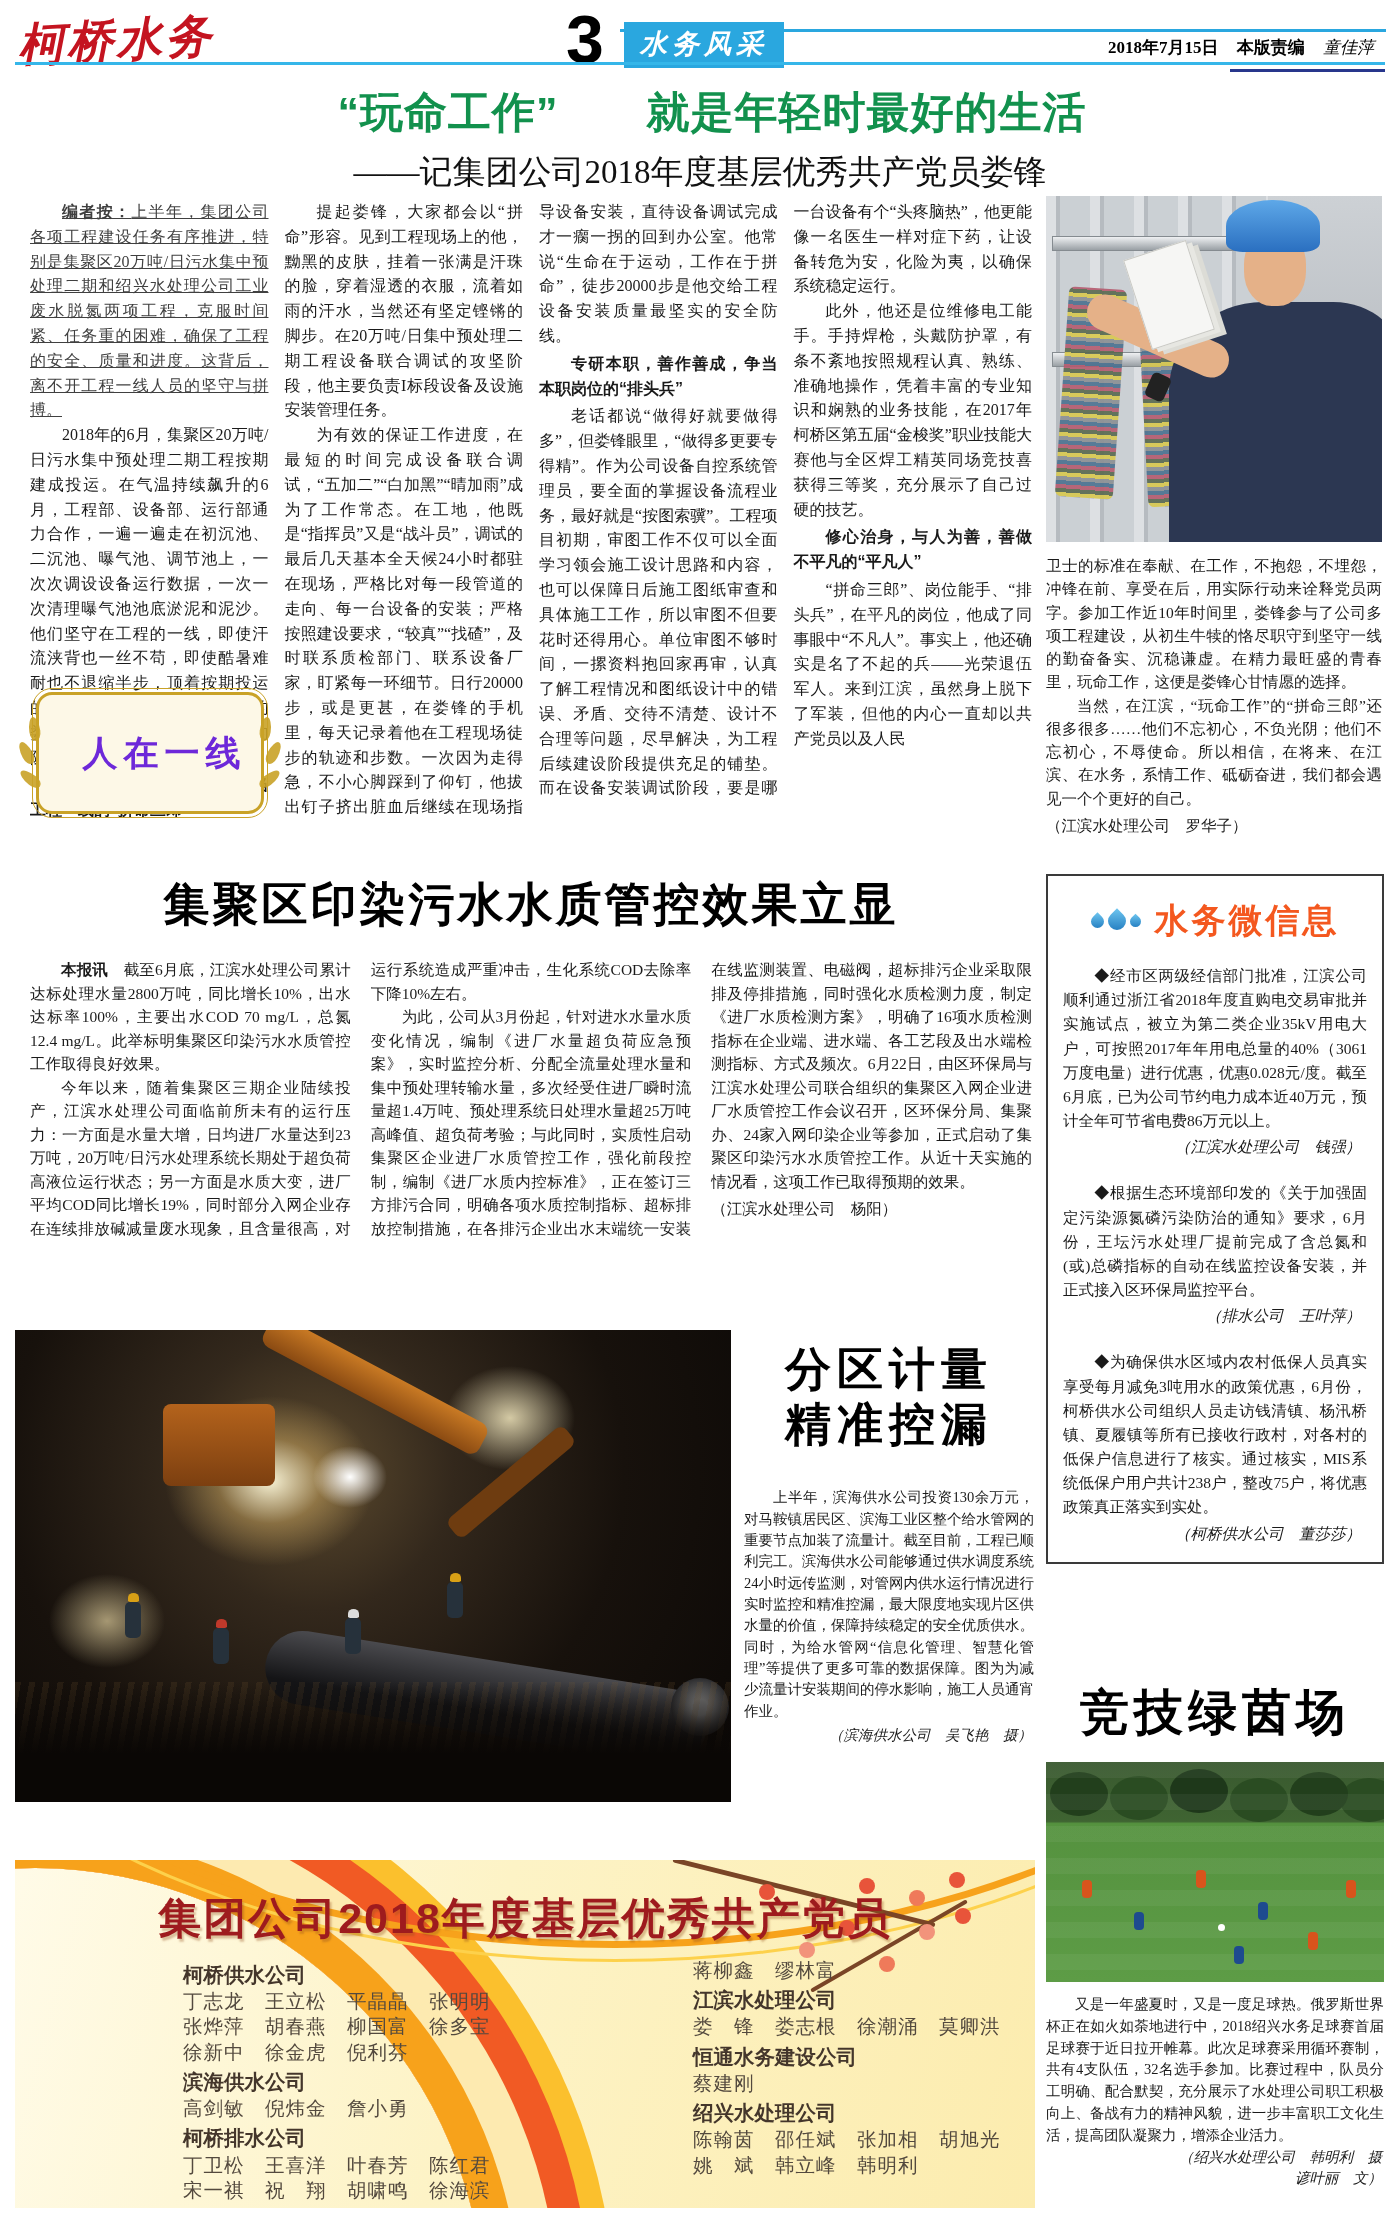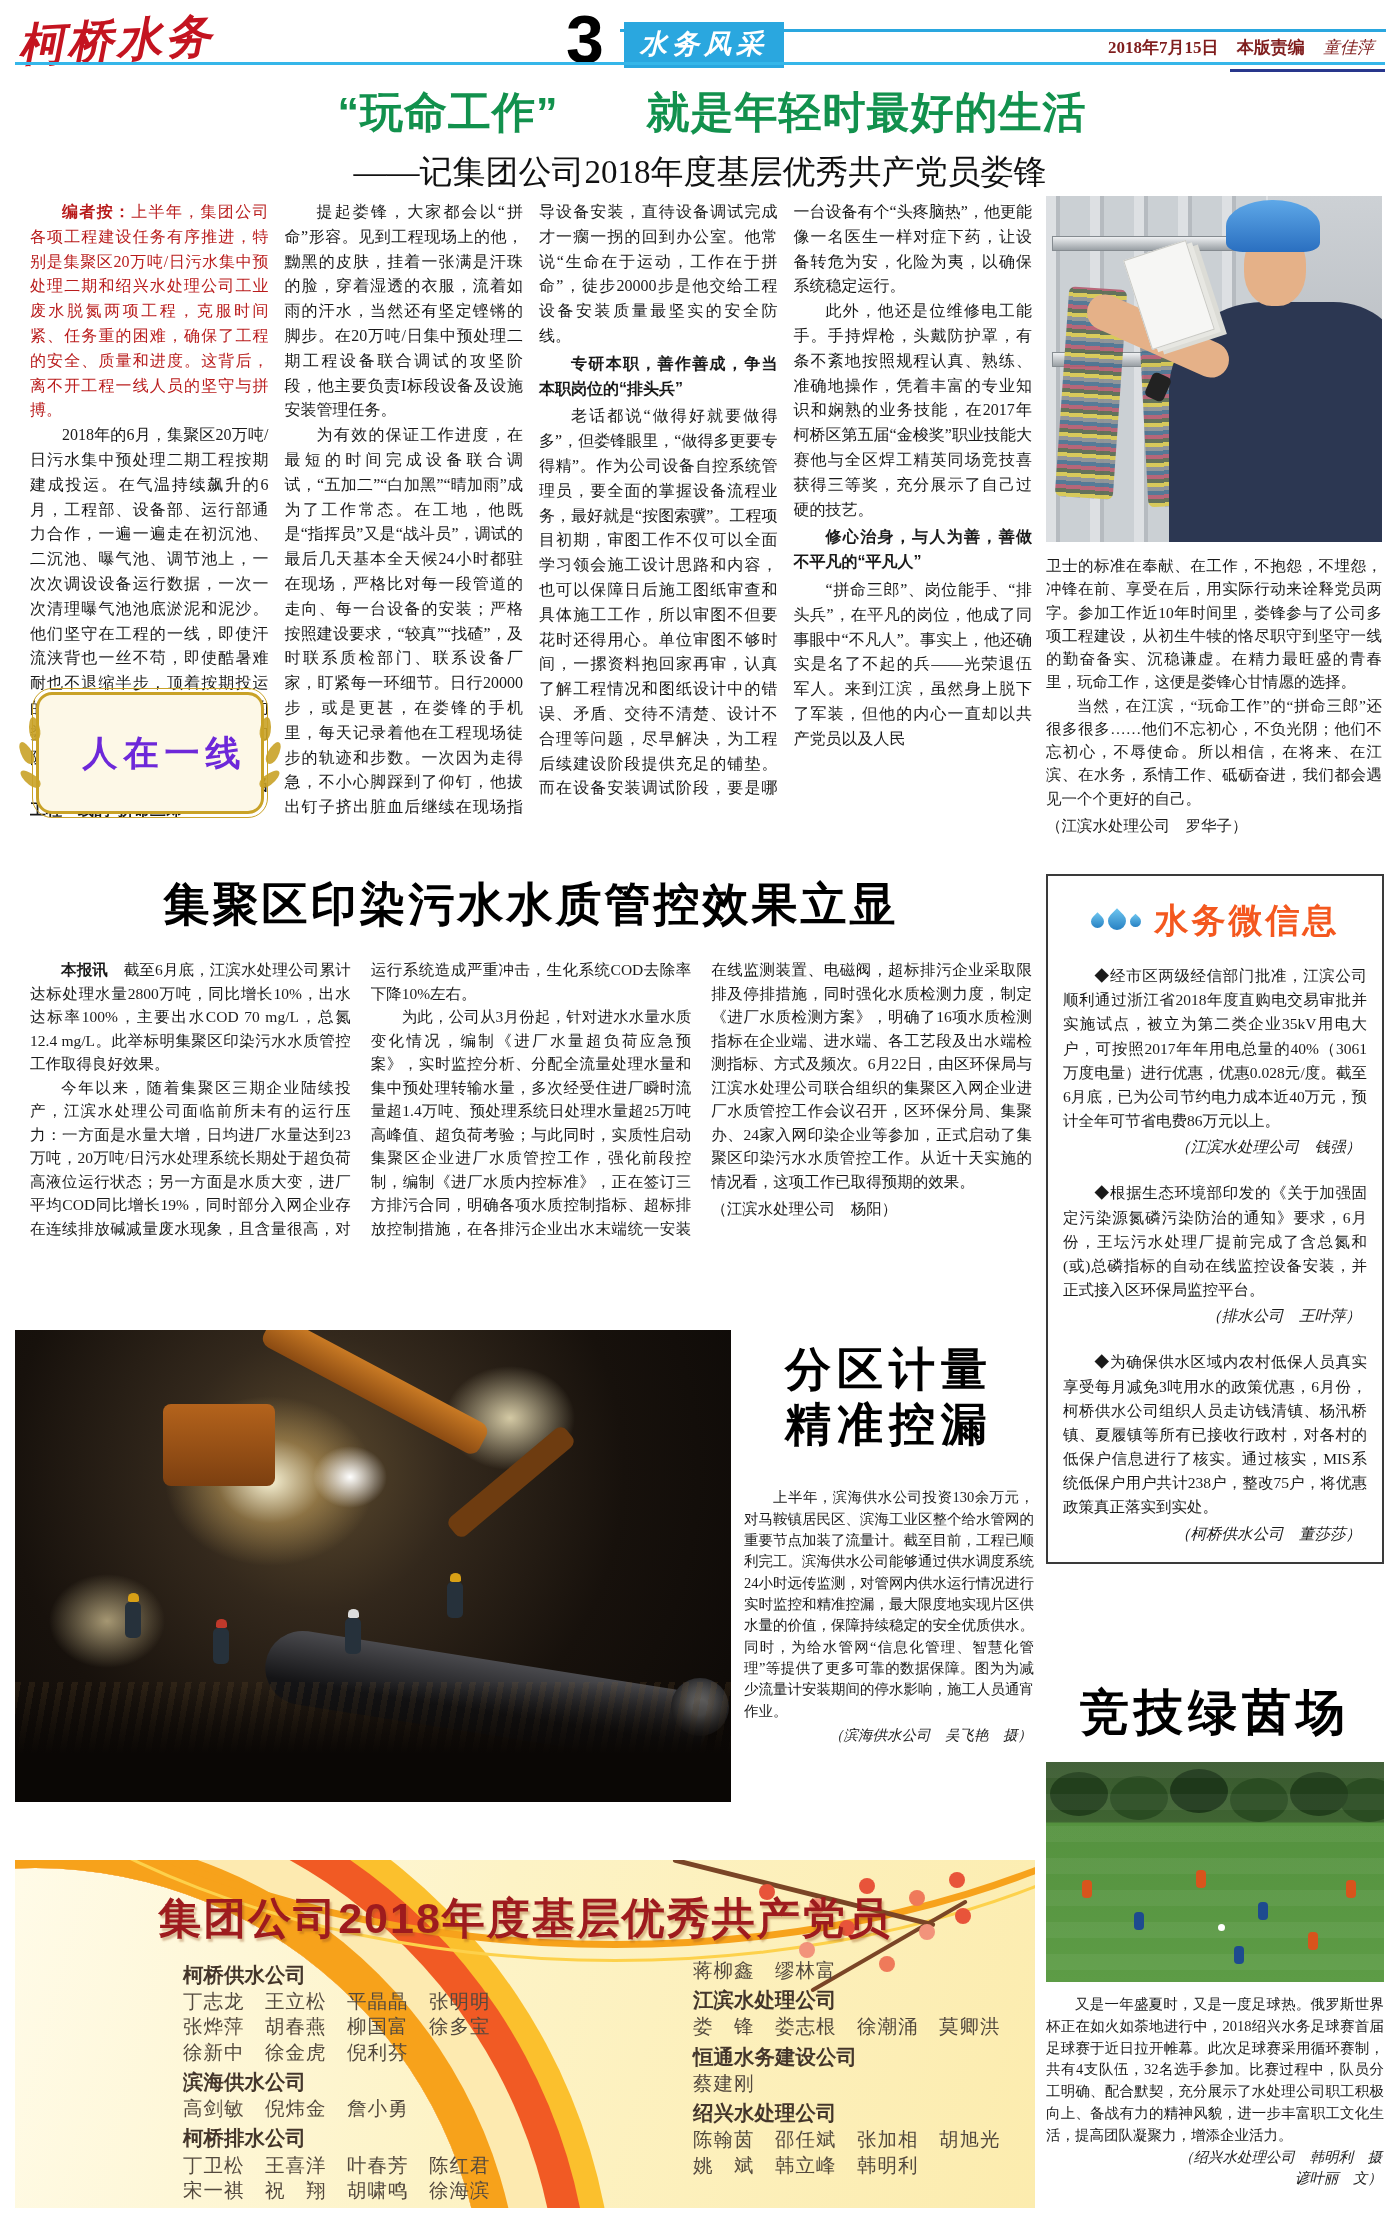--- a/index.html
+++ b/index.html
@@ -8,36 +8,36 @@
   #page *{box-sizing:border-box;}
   .abs{position:absolute;}
 
   
   .masthead{left:18px;top:10px;font-size:46px;font-weight:bold;font-style:italic;
             color:#c41420;letter-spacing:3px;transform:rotate(-3deg);}
   .pageno{left:566px;top:0px;font-size:68px;font-weight:900;font-family:"Liberation Sans",sans-serif;color:#000;}
   .section-line{left:620px;top:29px;width:766px;height:3px;background:#2aa7df;}
   .section-badge{left:624px;top:22px;background:#2aa7df;color:#fff;font-weight:bold;font-style:italic;
                  font-size:27px;padding:4px 16px 6px;letter-spacing:5px;}
-  .dateline{right:26px;top:36px;font-size:17px;font-weight:bold;color:#7f1d1d;}
+  .dateline{right:26px;top:36px;font-size:17px;font-weight:bold;color:#000000;}
   .dateline span{margin-left:14px;}
   .dateline .editor-name{font-weight:normal;font-style:italic;}
   .rule-cyan{left:15px;top:62px;width:1370px;height:3px;background:#35b6e9;}
   .rule-navy{left:1230px;top:69px;width:155px;height:3px;background:#28368c;}
 
   
   .headline{left:12px;top:84px;width:1400px;text-align:center;font-family:"Liberation Sans",sans-serif;
             font-weight:900;font-size:43px;color:#12914d;letter-spacing:1px;}
   .subhead{left:0;top:150px;width:1400px;text-align:center;font-size:33px;color:#111;}
 
   .a1-cols{left:30px;top:200px;width:1002px;height:644px;column-count:4;column-gap:16px;
            font-size:16px;line-height:1.55;text-align:justify;overflow:hidden;}
   .a1-cols b,.a2-cols b{font-family:"Liberation Sans",sans-serif;}
   .blk-p{text-indent:2em;}
-  .blk-note{text-indent:2em;color:#b91c1c;}
+  .blk-note{text-indent:2em;color:#404040;text-decoration:underline;}
   .blk-h{font-family:"Liberation Sans",sans-serif;font-weight:bold;text-indent:2em;margin:3px 0;}
   .blk-cont{text-indent:0;}
   .blk-byline{text-align:left;padding-right:12px;text-indent:0;margin-top:4px;}
 
   .a1-right{left:1046px;top:196px;width:336px;}
   .a1-cont{margin-top:12px;font-size:15.5px;line-height:1.5;text-align:justify;}
 
   
   .photo-panel{position:relative;width:336px;height:346px;overflow:hidden;
                background:linear-gradient(180deg,#cdd1d5,#a8adb3);}

